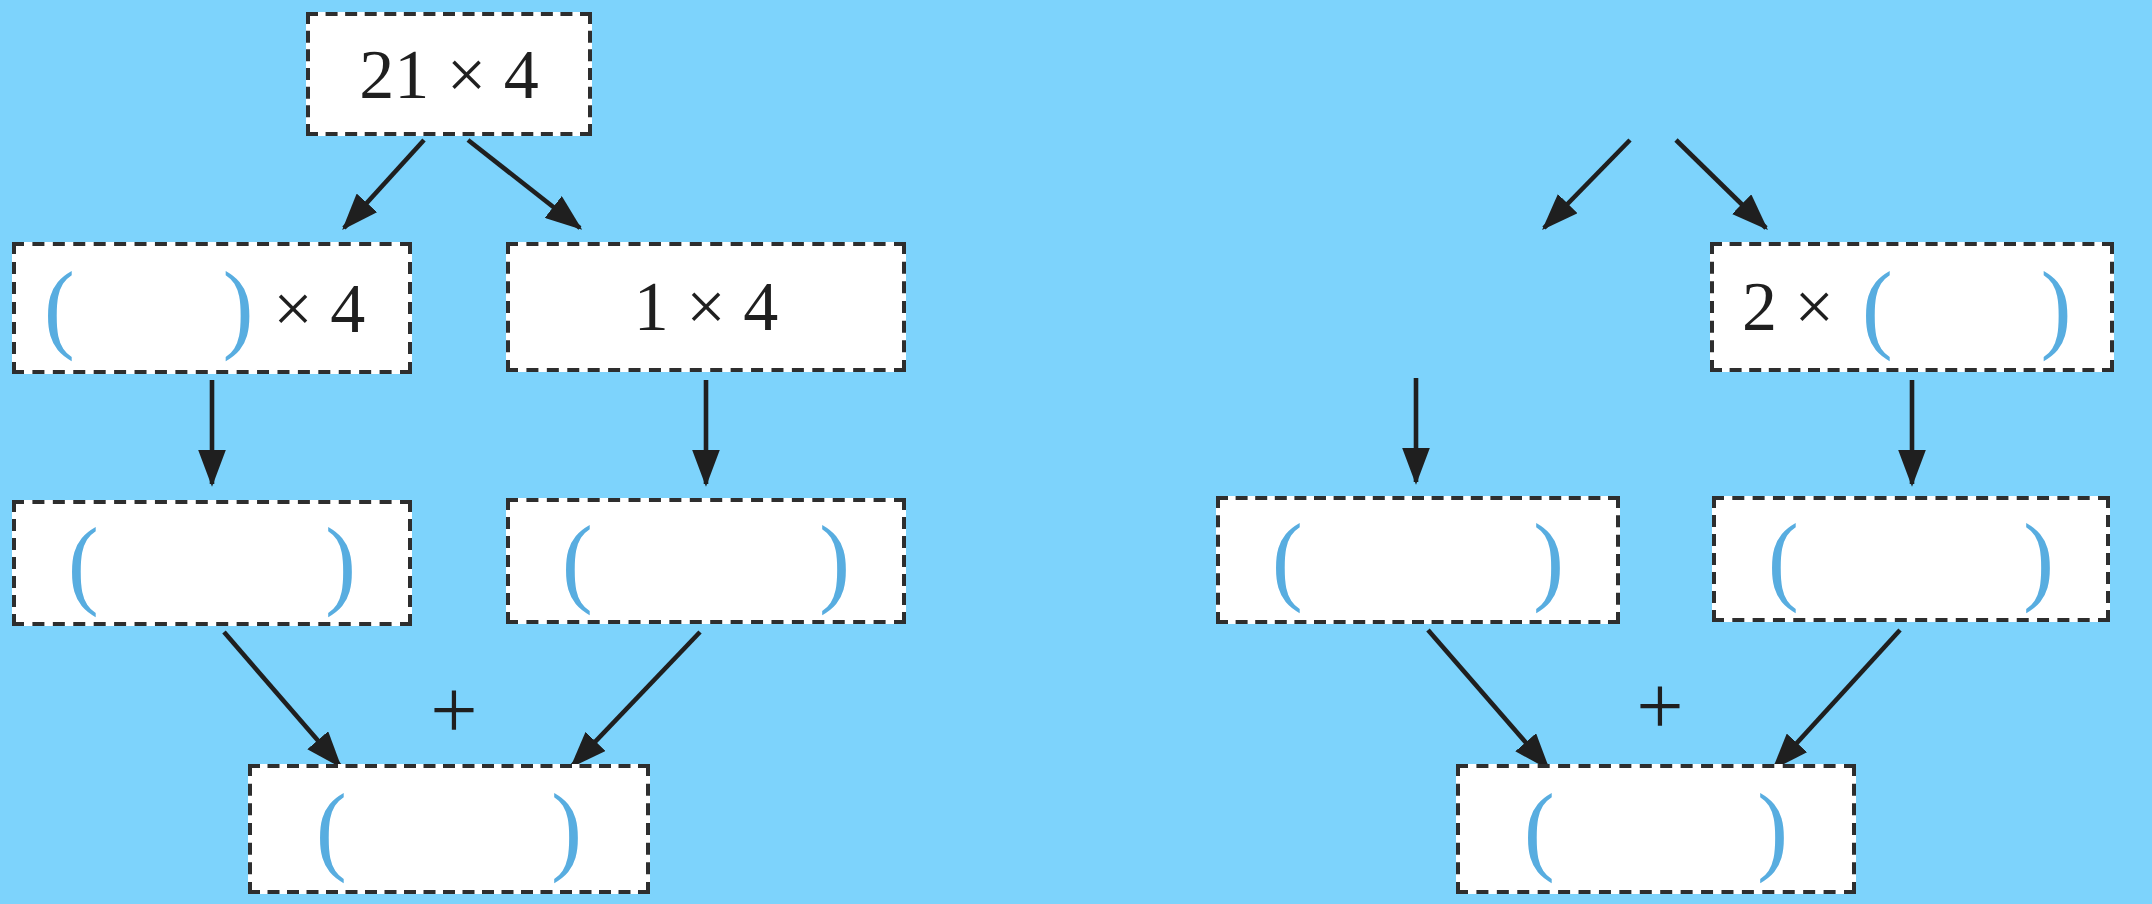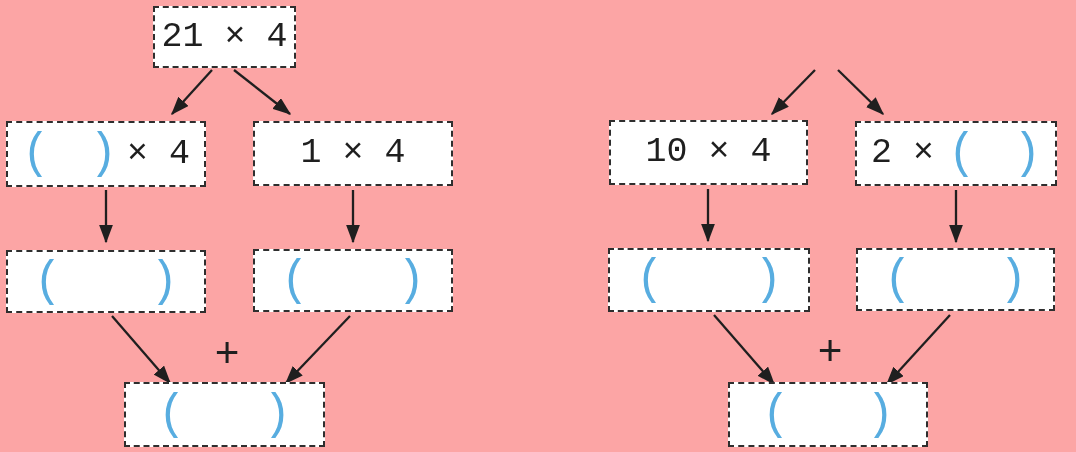--- a/index.html
+++ b/index.html
@@ -4,22 +4,22 @@
 <style>
   :root {
     --paren: #58ade0;
     --ink: #1f1f1f;
   }
   html, body { margin: 0; padding: 0; background: #ffffff; }
   .canvas {
     position: relative;
     width: 1076px;
     height: 452px;
-    background: #fca5a5;
-    font-family: Liberation Mono, monospace;
+    background: #7dd3fc;
+    font-family: Liberation Serif, serif;
     color: var(--ink);
     overflow: hidden;
   }
   .arrows {
     position: absolute;
     left: 0; top: 0;
     width: 1076px; height: 452px;
   }
   .box {
     position: absolute;
@@ -112,23 +112,20 @@
   </div>
 
   <div class="plus" style="left:205px; top:334px;">+</div>
 
   <div class="box spread-wide" style="left:124px; top:382px; width:201px; height:65px;">
     <span class="paren">(</span>
     <span class="paren">)</span>
   </div>
 
 
-  <div class="box" style="left:609px; top:120px; width:199px; height:65px;">
-    <span>10 × 4</span>
-  </div>
 
   <div class="box mixed" style="left:855px; top:121px; width:202px; height:65px;">
     <span class="prefix-text">2 ×</span>
     <span class="paren">(</span>
     <span class="blank-sm"></span>
     <span class="paren">)</span>
   </div>
 
   <div class="box spread" style="left:608px; top:248px; width:202px; height:64px;">
     <span class="paren">(</span>

